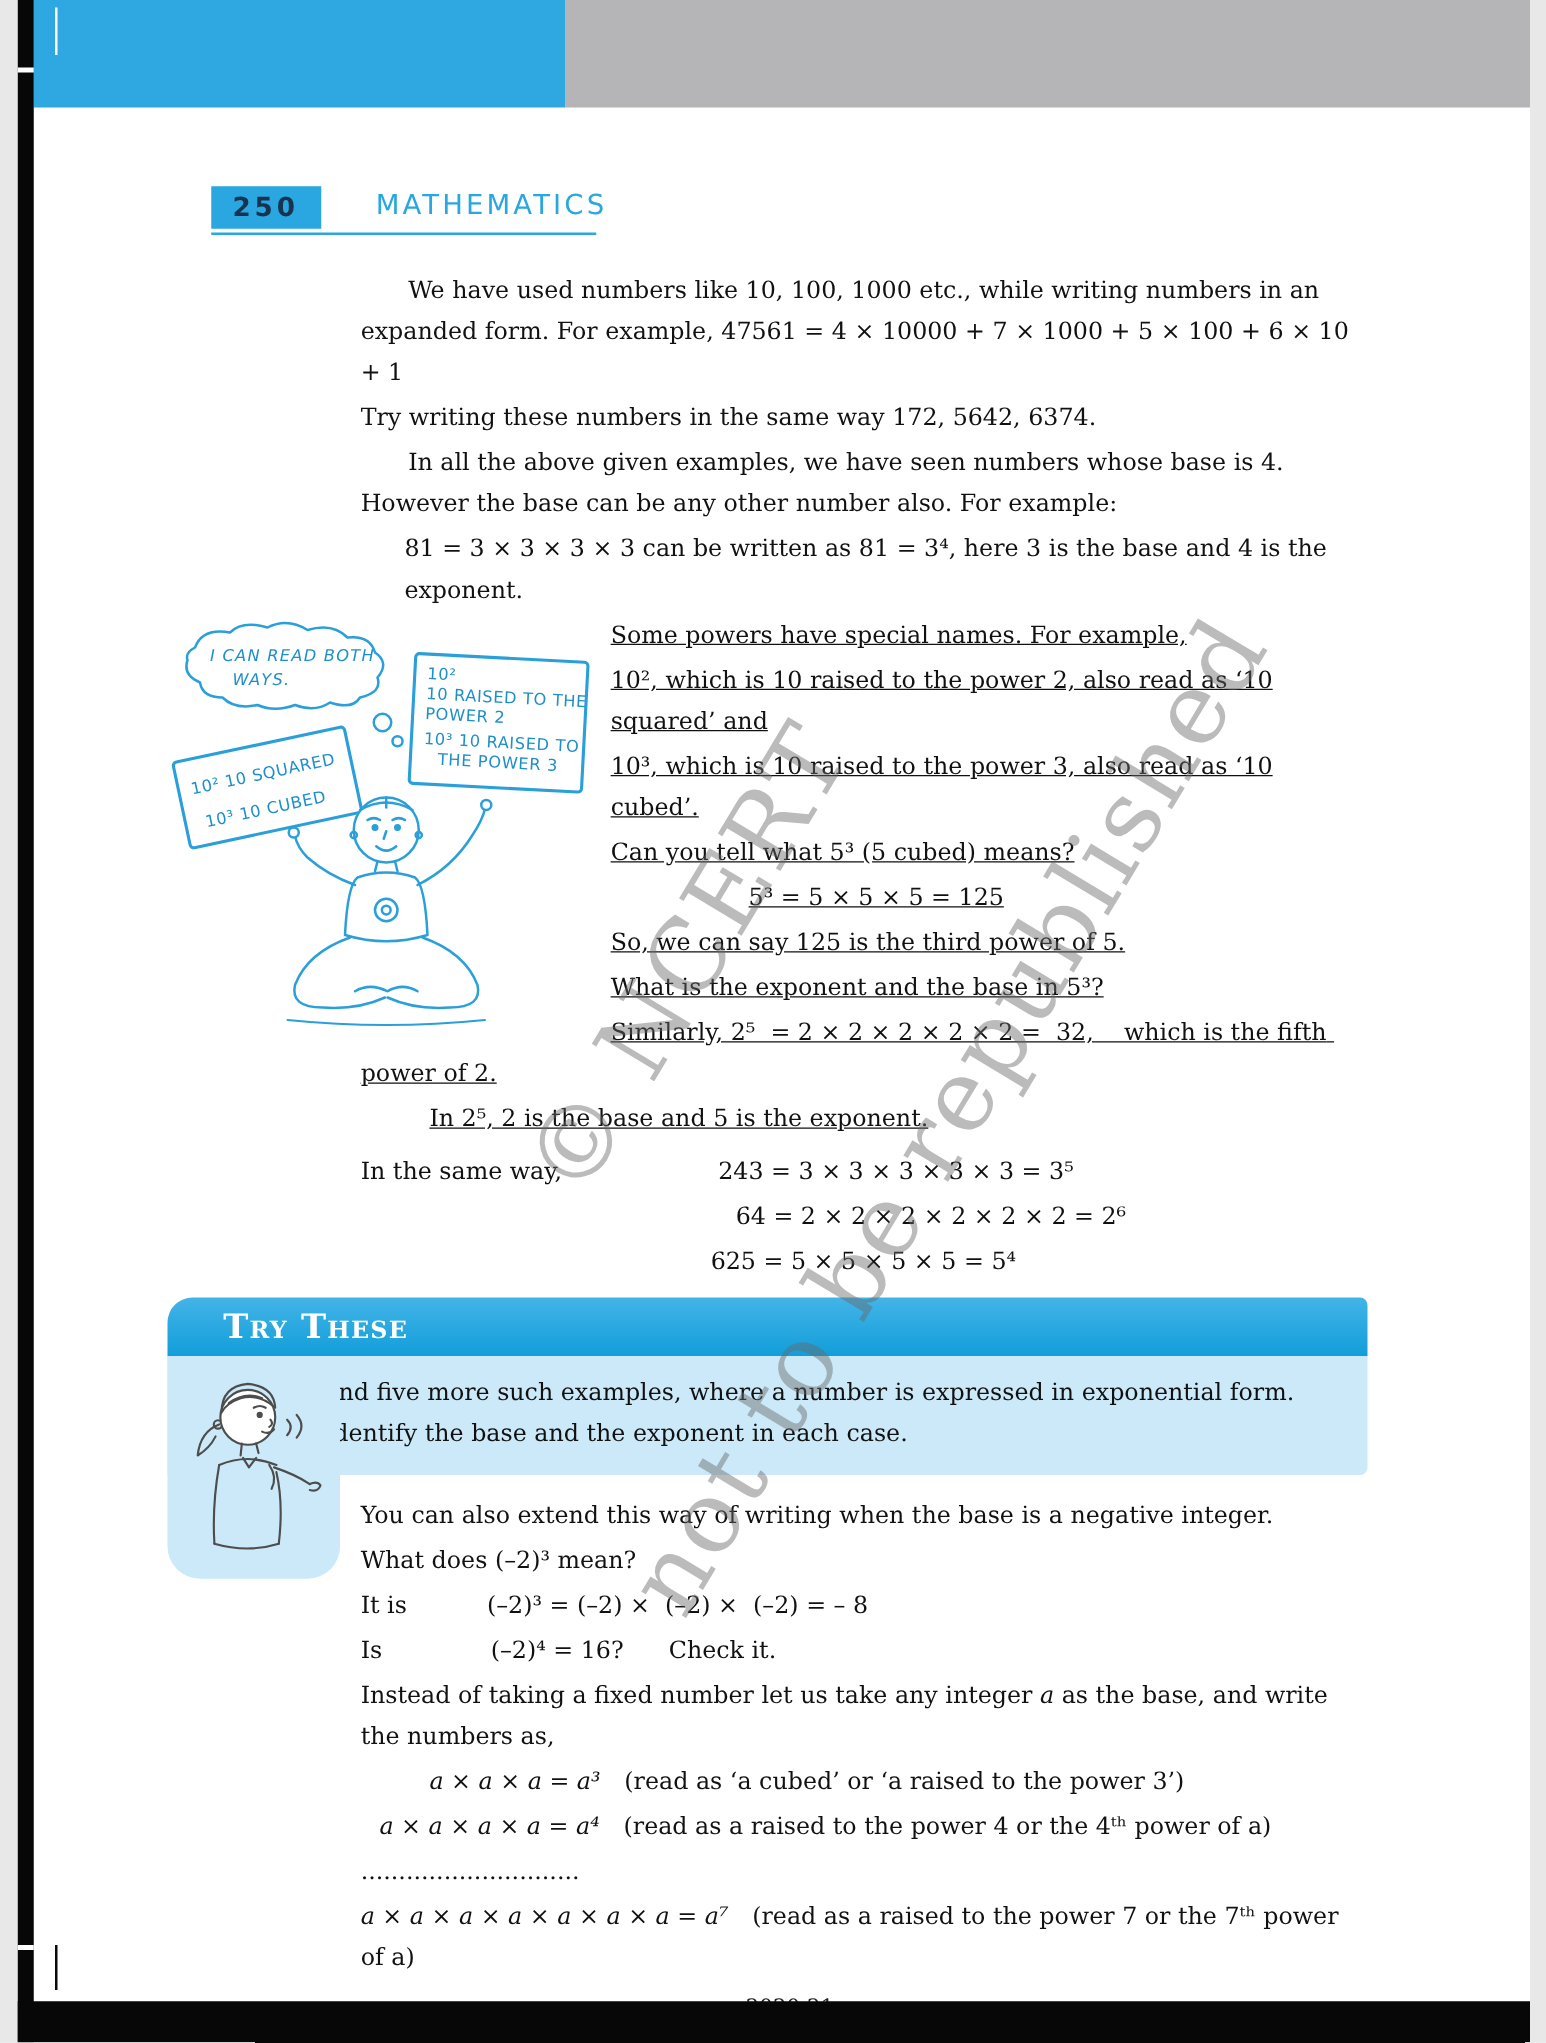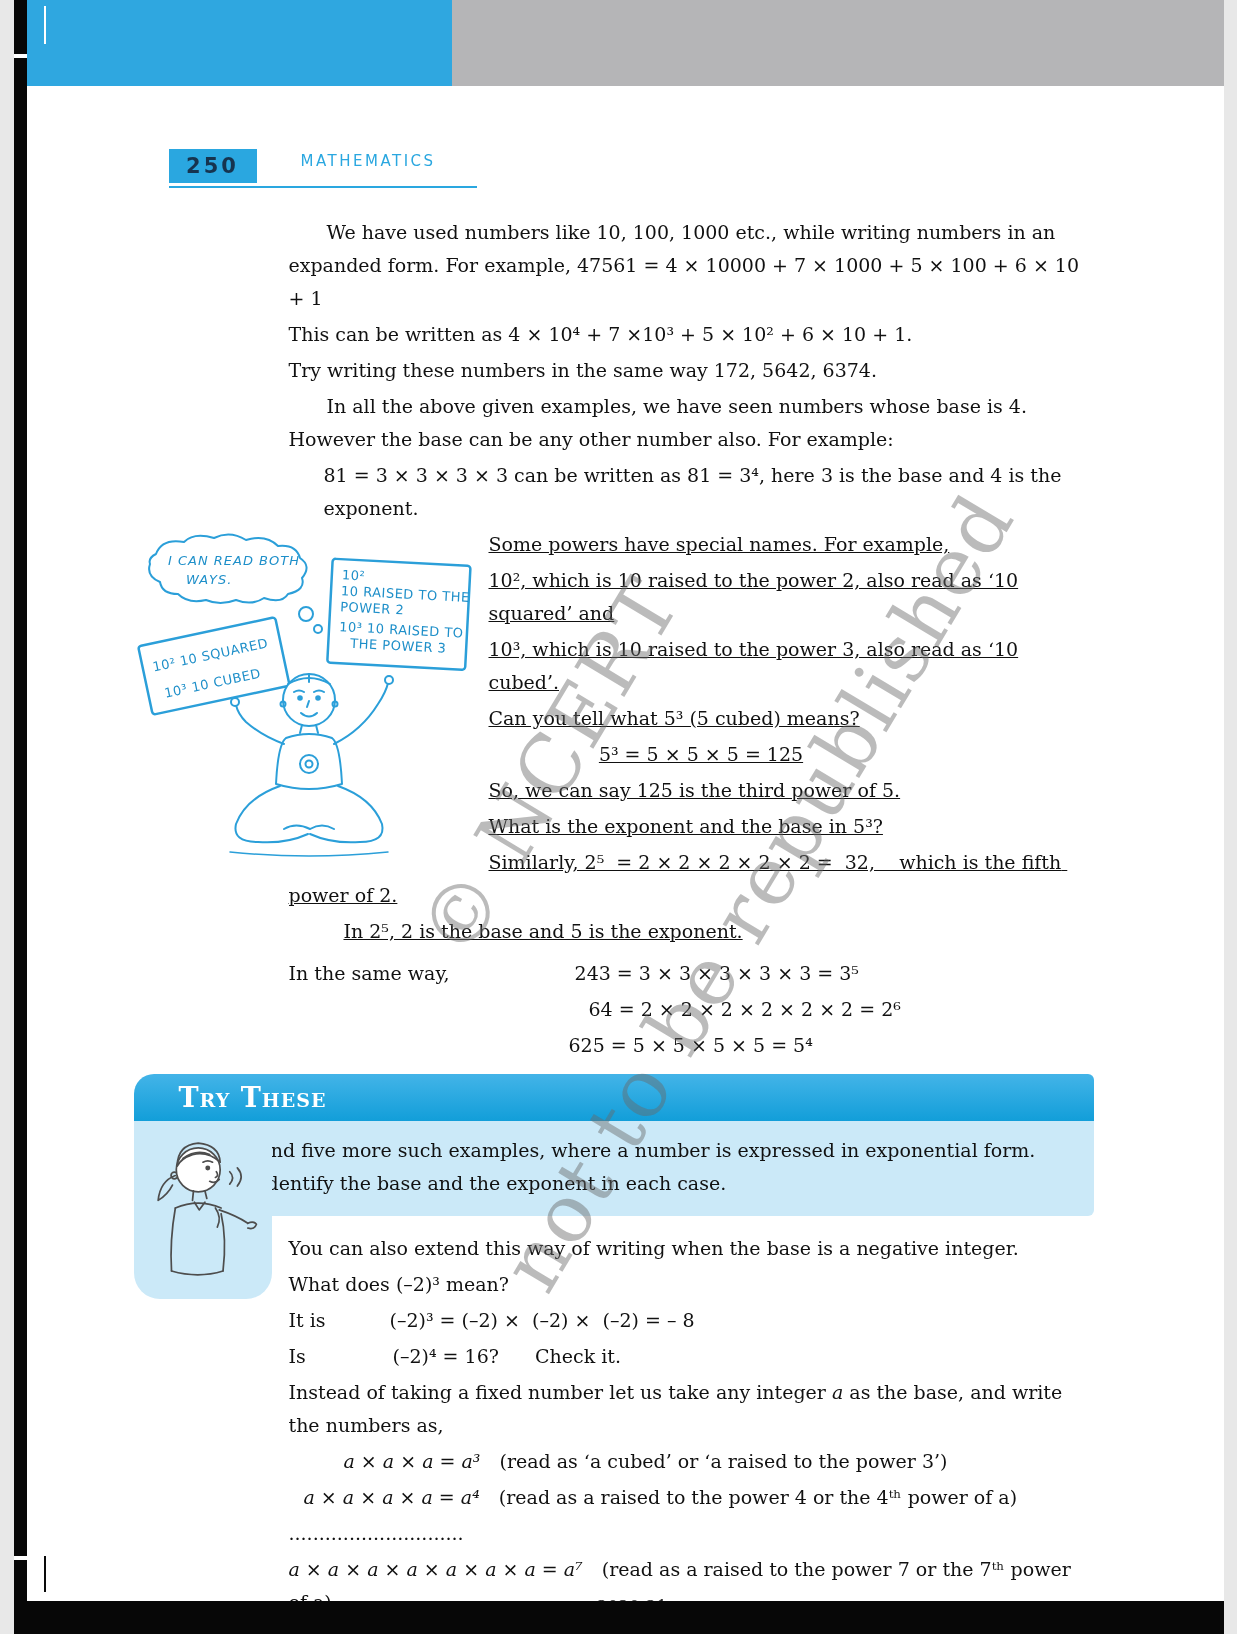--- a/index.html
+++ b/index.html
@@ -13,21 +13,21 @@
   .regmark{position:absolute;width:2px;background:#0a0a0a;z-index:6;}
   .regmark.top{left:30px;top:6px;height:38px;background:#ffffff;}
   .regmark.bottom{left:30px;top:1556px;height:36px;}
   .bottom-bar{position:absolute;left:0;top:1601px;width:1237px;height:33px;background:#070707;z-index:4;}
   
   .pagenum-box{position:absolute;left:155px;top:149px;width:88px;height:34px;background:#2aa7e0;
                display:flex;align-items:center;justify-content:center;}
   .pagenum-box span{font-family:"DejaVu Sans","Liberation Sans",sans-serif;font-size:21px;
                font-weight:bold;letter-spacing:3px;color:#16344f;}
   .subject{position:absolute;left:287px;top:152px;font-family:"DejaVu Sans","Liberation Sans",sans-serif;
-               font-size:15px;letter-spacing:2.5px;color:#2aa7e0;}
+               font-size:22px;letter-spacing:2.5px;color:#2aa7e0;}
   .head-rule{position:absolute;left:155px;top:186px;width:308px;height:2px;background:#2aa7e0;}
   
   .watermark{position:absolute;left:230px;top:420px;width:820px;height:820px;z-index:10;
              display:flex;flex-direction:column;align-items:center;justify-content:center;gap:150px;
              transform:rotate(-59deg);pointer-events:none;}
   .watermark div{font-size:80px;color:rgba(105,105,105,0.45);white-space:nowrap;letter-spacing:2px;}
   
   main{position:absolute;left:0;top:216px;width:1237px;font-size:19px;line-height:33px;}
   main p{margin:0 157px 3px 275px;}
   .indent{text-indent:38px;}
@@ -90,21 +90,20 @@
   <div class="head-rule"></div>
 
   <div class="watermark">
     <div>© NCERT</div>
     <div>not to be republished</div>
   </div>
 
   <main>
 
     <p class="indent">We have used numbers like 10, 100, 1000 etc., while writing numbers in an expanded form. For example, 47561 = 4 × 10000 + 7 × 1000 + 5 × 100 + 6 × 10 + 1</p>
-    <p>This can be written as 4 × 10⁴ + 7 ×10³ + 5 × 10² + 6 × 10 + 1.</p>
     <p>Try writing these numbers in the same way 172, 5642, 6374.</p>
     <p class="indent">In all the above given examples, we have seen numbers whose base is 4. However the base can be any other number also. For example:</p>
     <p class="pl35">81 = 3 × 3 × 3 × 3 can be written as 81 = 3⁴, here 3 is the base and 4 is the exponent.</p>
 
     <div class="powers-wrap">
       <div class="fig-float">
         <svg viewBox="0 0 345 332" width="345" height="332">
           <g stroke="#2b9fd9" fill="none" stroke-width="2" stroke-linecap="round" stroke-linejoin="round">
             <path d="M22,22 Q28,6 50,10 Q60,0 80,6 Q96,-2 112,8 Q132,2 144,14 Q162,12 166,26 Q178,34 168,46 Q172,58 154,62 Q148,72 130,66 Q118,74 102,68 Q86,74 72,68 Q54,72 44,62 Q28,62 26,50 Q12,44 16,32 Q14,26 22,22 Z" fill="#ffffff"></path>
             <circle cx="172" cy="82" r="7" fill="#ffffff"></circle>

